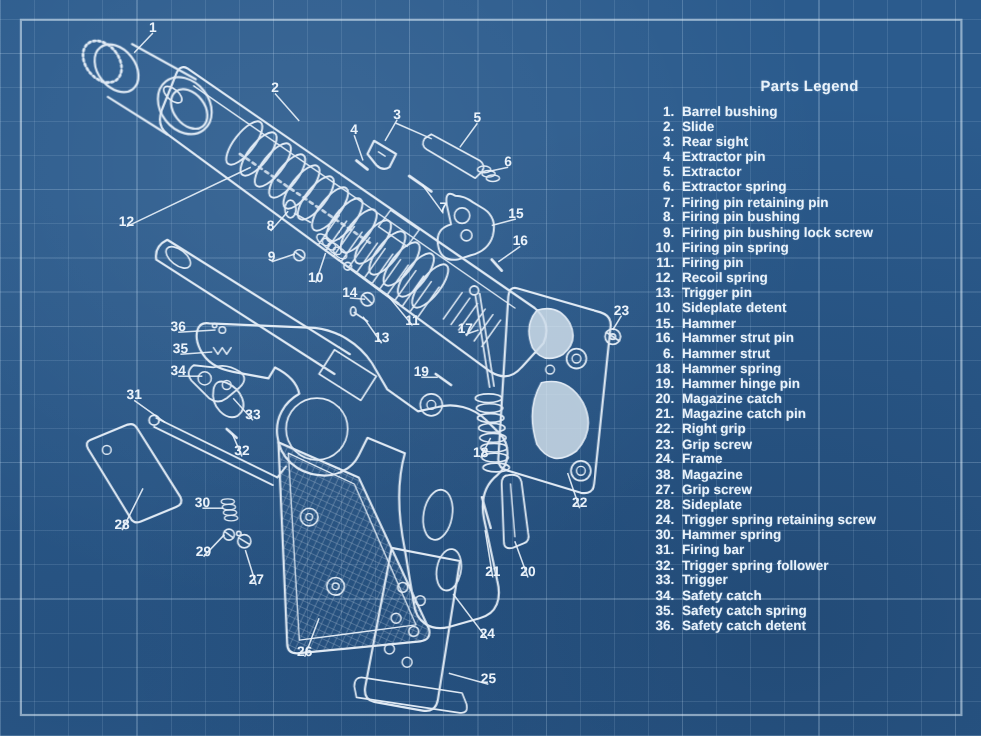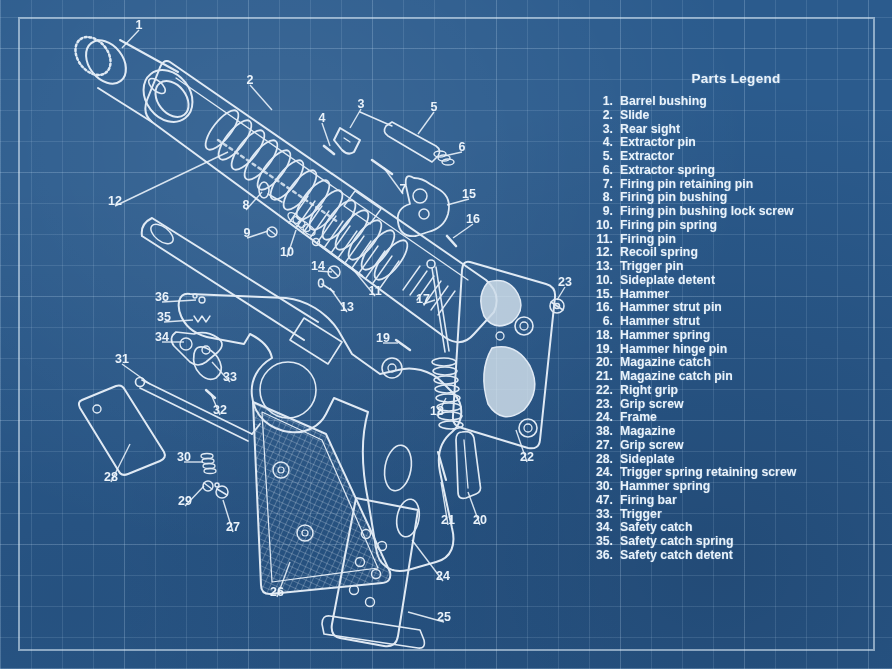--- a/index.html
+++ b/index.html
@@ -497,22 +497,26 @@
         </div>
         <div class="legend-row">
           <span class="legend-num">24.</span>
           <span>Trigger spring retaining screw</span>
         </div>
         <div class="legend-row">
           <span class="legend-num">30.</span>
           <span>Hammer spring</span>
         </div>
         <div class="legend-row">
-          <span class="legend-num">47.</span>
+          <span class="legend-num">31.</span>
           <span>Firing bar</span>
+        </div>
+        <div class="legend-row">
+          <span class="legend-num">32.</span>
+          <span>Trigger spring follower</span>
         </div>
         <div class="legend-row">
           <span class="legend-num">33.</span>
           <span>Trigger</span>
         </div>
         <div class="legend-row">
           <span class="legend-num">34.</span>
           <span>Safety catch</span>
         </div>
         <div class="legend-row">

